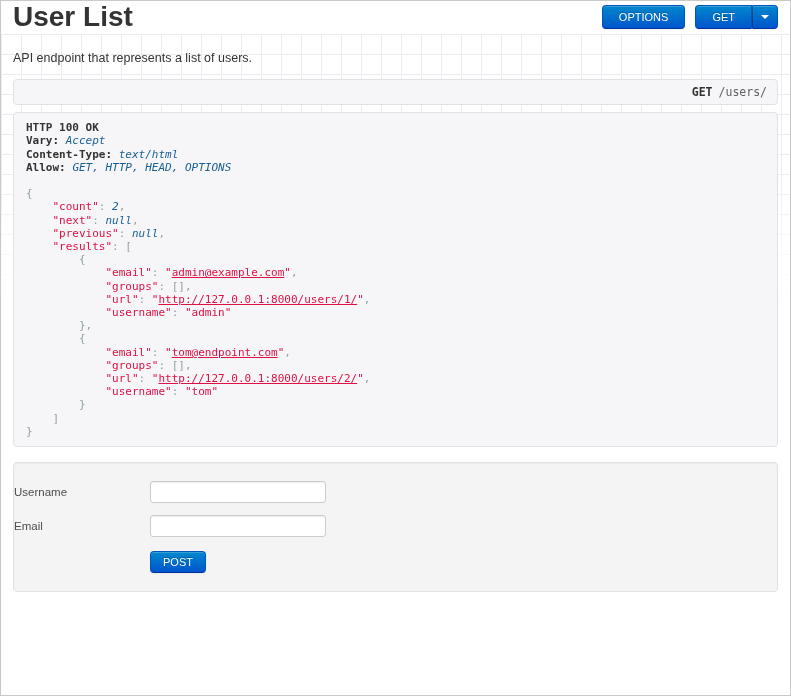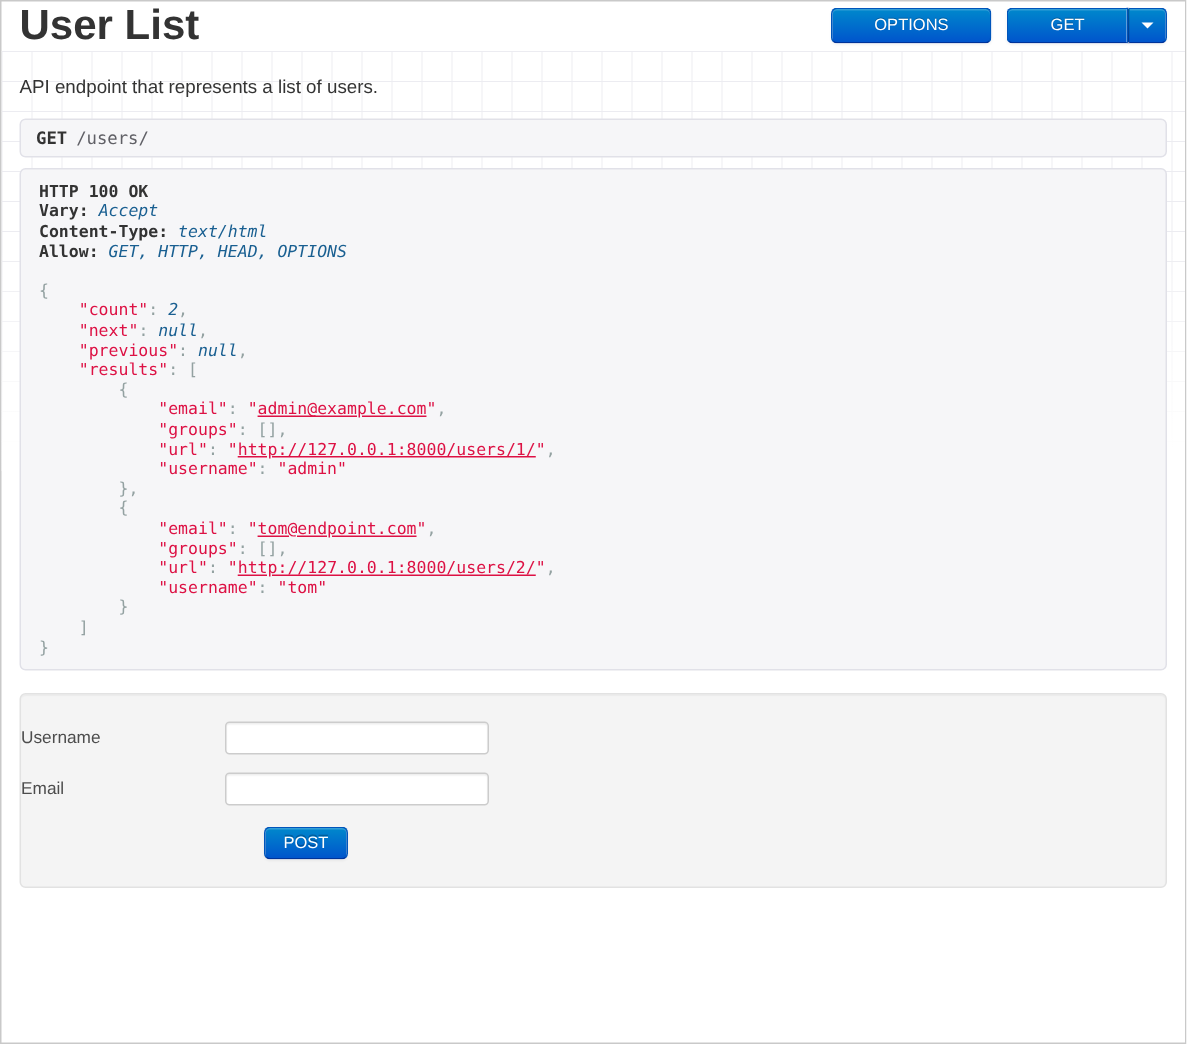--- a/index.html
+++ b/index.html
@@ -75,21 +75,21 @@
   .btn {
     display: inline-flex;
     align-items: center;
     font-size: 11px;
     color: #fff;
     text-shadow: 0 -1px 0 rgba(0,0,0,0.25);
     background: linear-gradient(to bottom, #0088cc, #0055cc);
     border: 1px solid #0055bb;
     border-bottom-color: #003399;
     border-radius: 4px;
-    padding: 5px 28px;
+    padding: 5px 16px;
     cursor: pointer;
     box-shadow: inset 0 1px 0 rgba(255,255,255,0.2), 0 1px 2px rgba(0,0,0,0.05);
   }
   .btn-group { display: flex; }
   .btn-group .btn-main { border-radius: 4px 0 0 4px; }
   .btn-group .btn-caret {
     border-radius: 0 4px 4px 0;
     border-left: 1px solid rgba(0,0,50,0.35);
     padding: 5px 8px;
   }
@@ -107,20 +107,21 @@
   .request-bar {
     margin-top: 14px;
     background: #f6f6f8;
     border: 1px solid #e1e1e8;
     border-radius: 4px;
     padding: 5px 10px;
     font-family: "DejaVu Sans Mono", monospace;
     font-size: 11.5px;
     line-height: 14px;
     color: #606066;
+    text-align: right;
   }
   .request-bar .method { font-weight: bold; color: #333; margin-right: 6px; }
 
   
   .response-pre {
     margin-top: 7px;
     background: #f6f6f8;
     border: 1px solid #e1e1e8;
     border-radius: 4px;
     padding: 8px 12px;
@@ -161,21 +162,21 @@
     box-sizing: border-box;
     padding: 2px 6px;
     border: 1px solid #ccc;
     border-radius: 3px;
     font-family: "Liberation Sans", sans-serif;
     font-size: 12.5px;
     color: #555;
     box-shadow: inset 0 1px 1px rgba(0,0,0,0.075);
   }
   .form-actions { padding-left: 136px; margin-top: 14px; }
-  .btn-post { padding: 4px 12px; margin-left: 26px; }
+  .btn-post { padding: 4px 12px; }
 </style>
 </head>
 <body>
 
 <div class="page">
 
 
   <div class="grid-overlay"></div>
 
   <div class="container">

